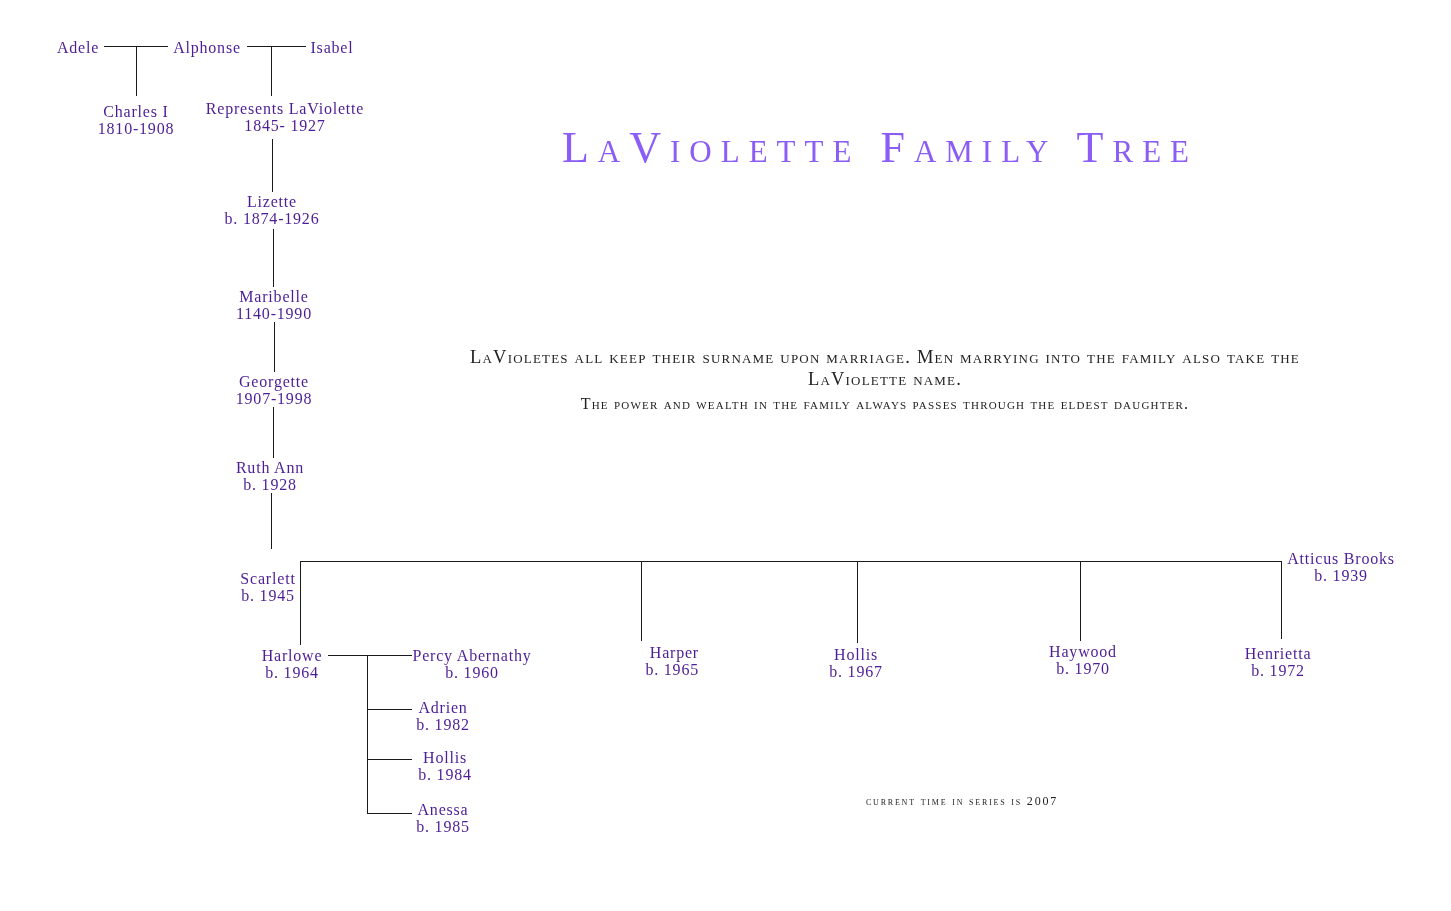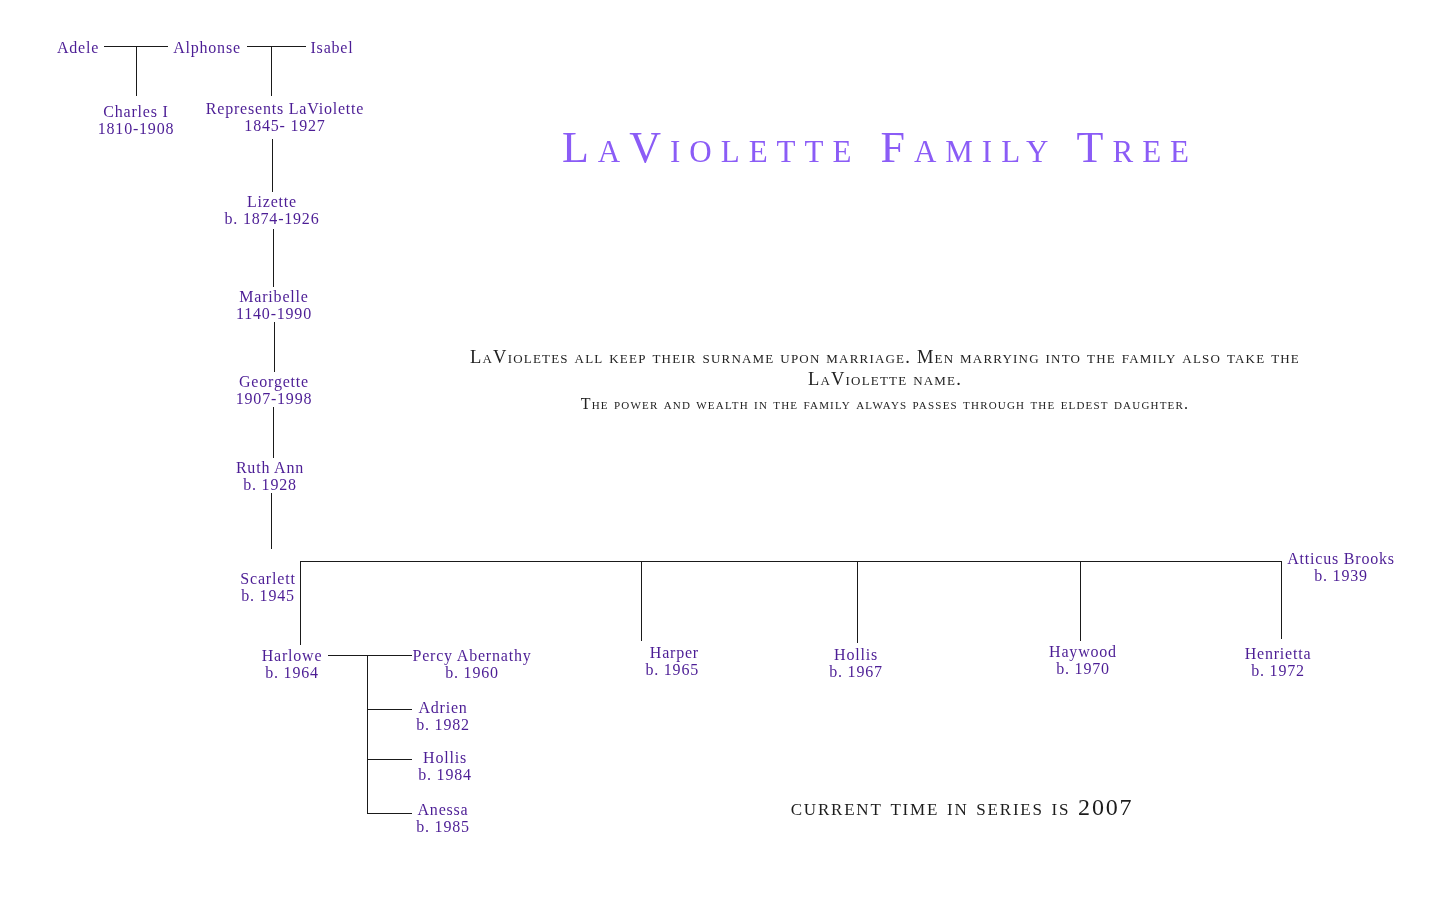--- a/index.html
+++ b/index.html
@@ -51,21 +51,21 @@
     left: 440px; top: 393px; width: 890px;
     font-size: 16px;
     line-height: 21.5px;
     letter-spacing: 1.2px;
   }
   .footer-note {
     position: absolute;
     left: 762px; top: 794px; width: 400px;
     text-align: center;
     font-variant: small-caps;
-    font-size: 24px;
+    font-size: 12px;
     letter-spacing: 1.8px;
     color: #1c1c1c;
     white-space: nowrap;
   }
 
   
   .person {
     position: absolute;
     text-align: center;
     font-size: 16px;

